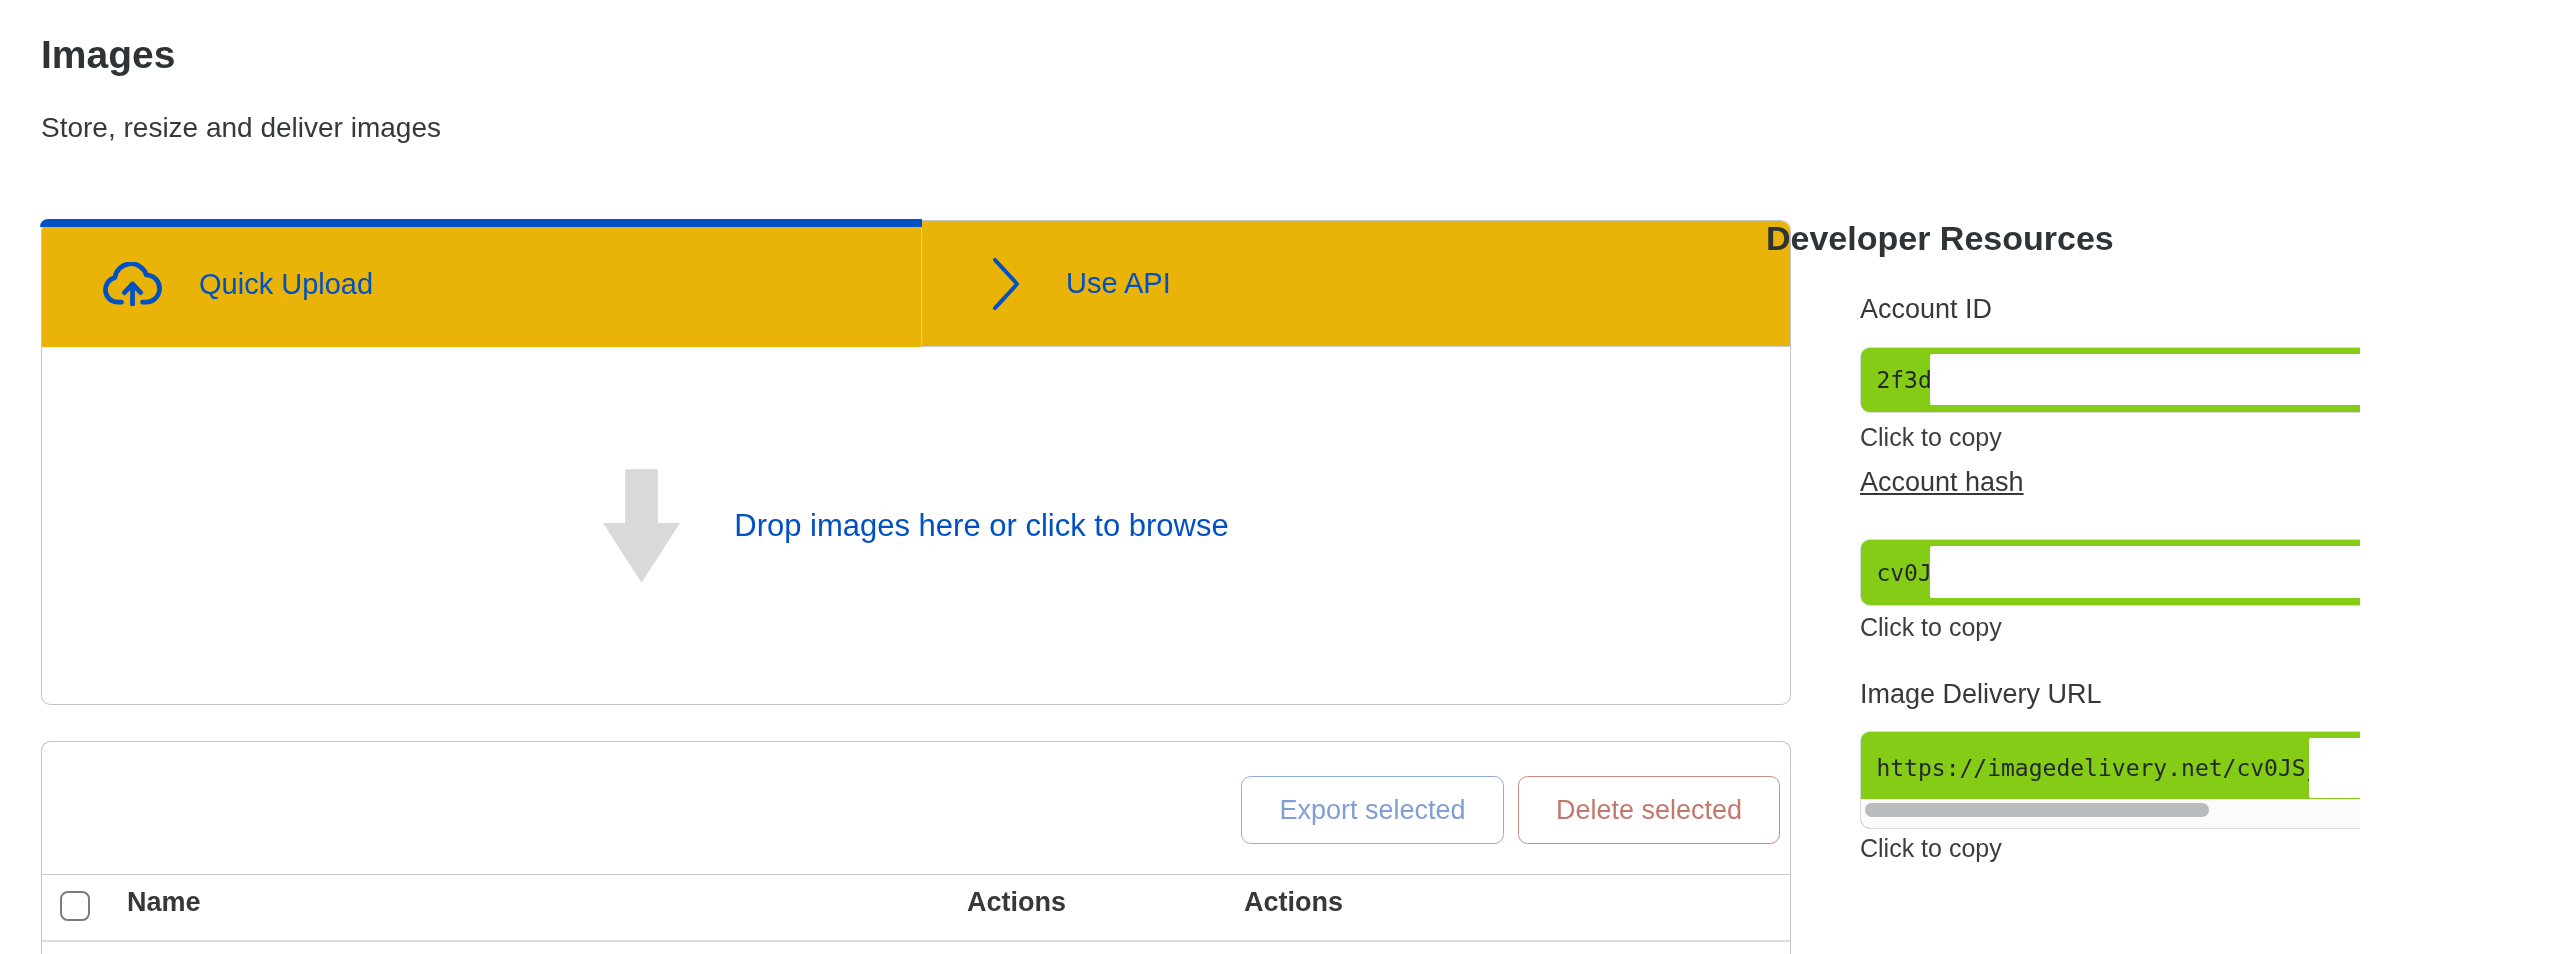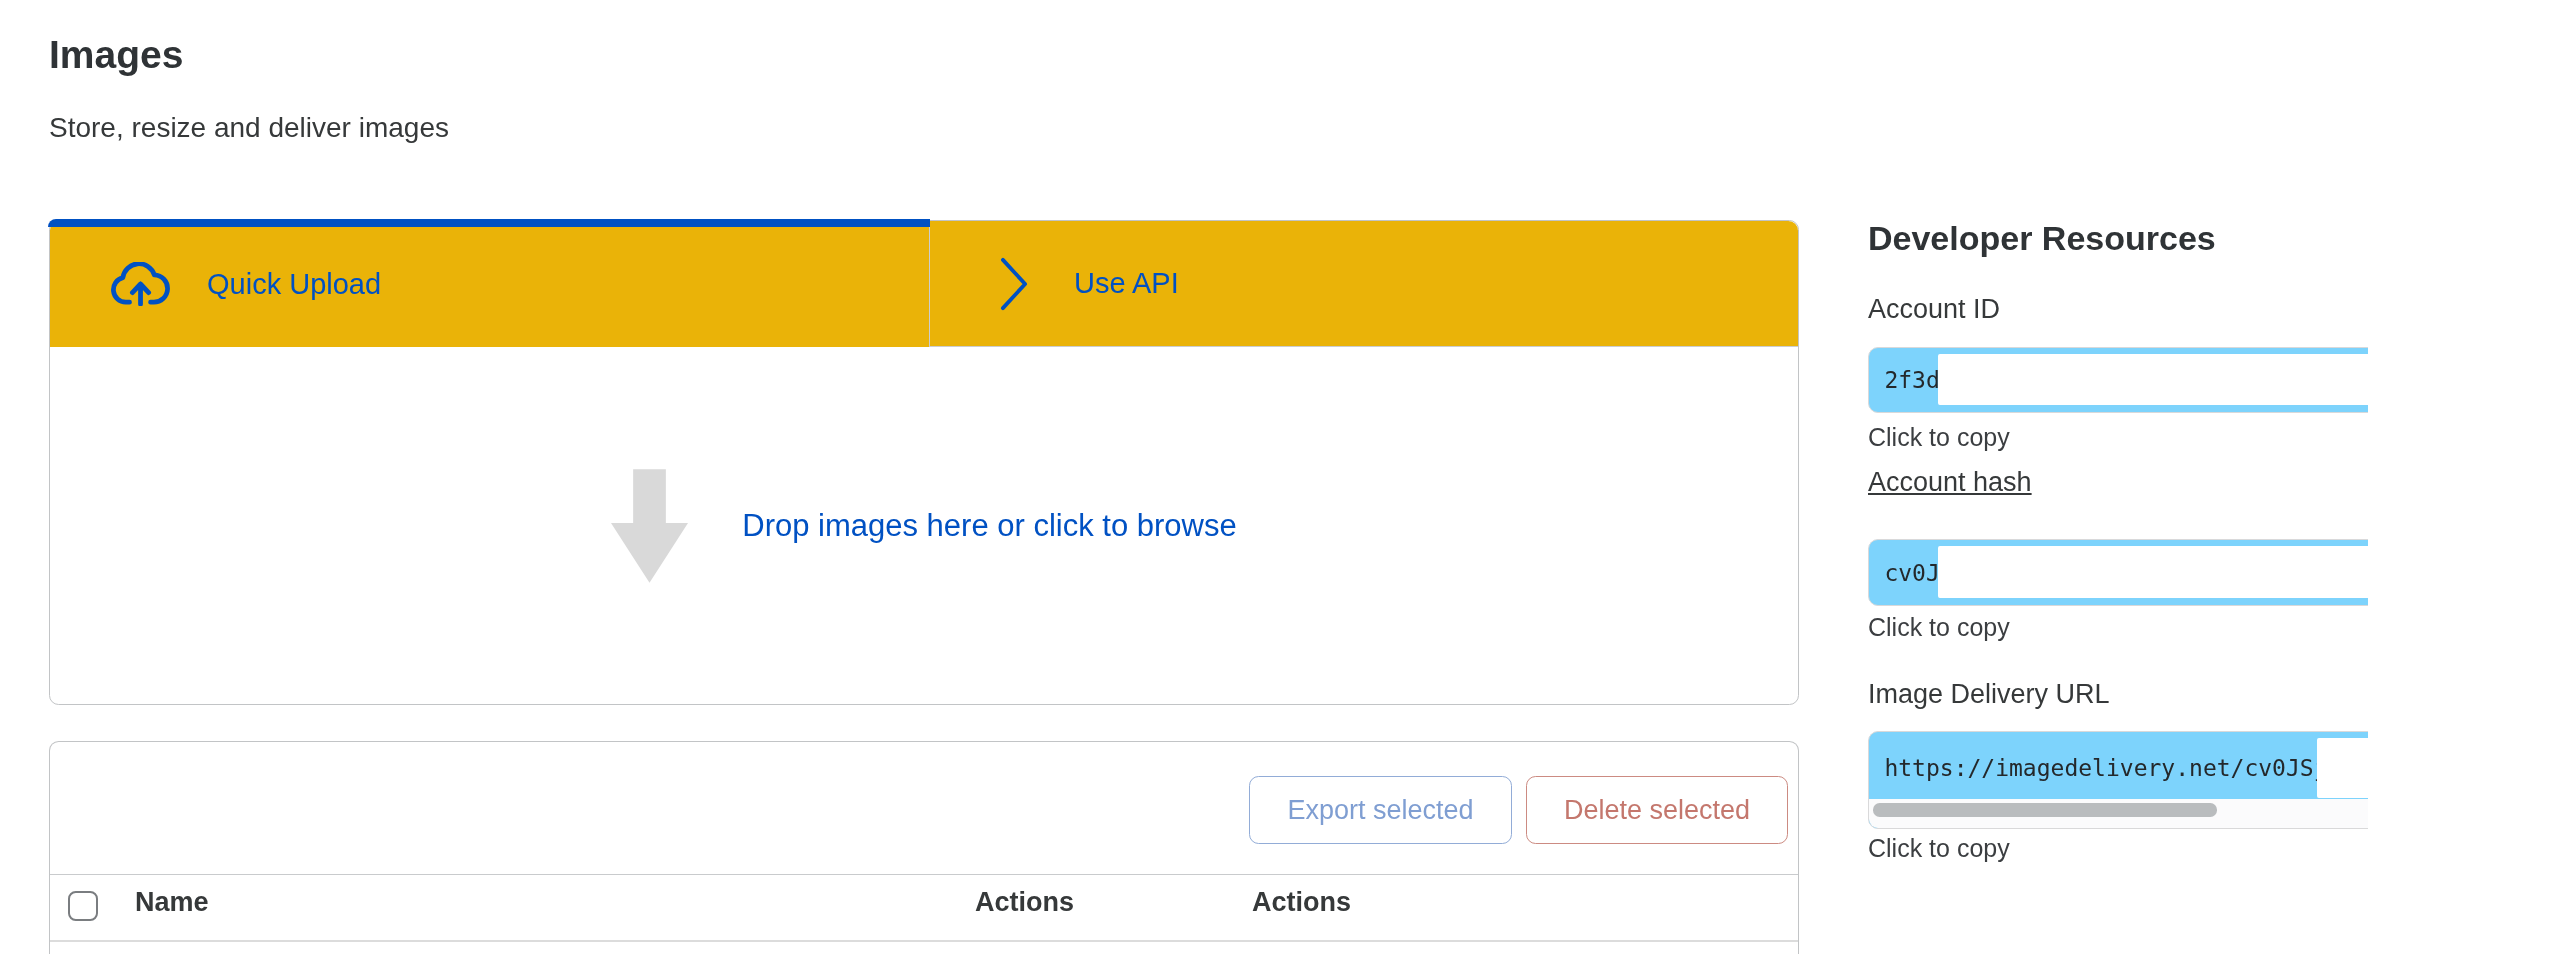--- a/index.html
+++ b/index.html
@@ -1,18 +1,18 @@
 <!DOCTYPE html>
 <html><head>
 <meta charset="utf-8">
 <style>
   * { margin:0; padding:0; box-sizing:border-box; }
   html,body { background:#fff; }
   body { font-family:"Liberation Sans", sans-serif; color:#36393a; }
-  .page { position:relative; width:2360px; height:954px; background:#fff; overflow:hidden;margin-left:8px; }
+  .page { position:relative; width:2360px; height:954px; background:#fff; overflow:hidden; }
 
   
   .page-title { position:absolute; left:41px; top:33px; font-size:39px; font-weight:700; color:#2f3336; }
   .page-subtitle { position:absolute; left:41px; top:112px; font-size:28px; color:#36393a; }
 
   
   .upload-card { position:absolute; left:41px; top:220px; width:1750px; height:485px;
                  border:1.9px solid #c2c4c6; border-radius:9.6px; background:#fff; }
   .tab { position:absolute; top:0; height:126px; display:flex; align-items:center; cursor:pointer; background:#eab308; }
   .tab-active { left:0; width:880px; border-right:1.9px solid #cbcdcf; border-top-left-radius:9.6px;
@@ -36,23 +36,23 @@
          display:flex; align-items:center; justify-content:center; font-size:27px; cursor:pointer; }
   .btn-export { left:1199px; width:263px; border:1.9px solid #92acd7; color:#7f9ed2; }
   .btn-delete { left:1476px; width:262px; border:1.9px solid #cc8b82; color:#c4776d; }
   .checkbox { position:absolute; left:18.3px; top:149px; width:30px; height:30px;
               border:2.9px solid #7a7d80; border-radius:7.7px; background:#fff; cursor:pointer; }
   .col-header { position:absolute; top:145px; font-size:27px; font-weight:700; color:#36393a; }
   .col-name { left:85px; } .col-uploaded { left:925px; } .col-actions { left:1202px; }
   .row-divider { position:absolute; left:0; right:0; top:198px; height:1.9px; background:#dcdcdc; }
 
   
-  .dev-heading { position:absolute; left:1860px; top:219px; font-size:34px; font-weight:700; color:#2f3336; }
+  .dev-heading { position:absolute; left:1766px; top:219px; font-size:34px; font-weight:700; color:#2f3336; }
   .field-label { position:absolute; left:1860px; font-size:27px; color:#36393a; }
-  .value-box { position:absolute; left:1860px; width:612px; background:#7dd3fc;
+  .value-box { position:absolute; left:1860px; width:612px; background:#84cc16;
                border:1.9px solid #d9d9da; border-radius:10px; overflow:hidden; cursor:pointer;padding-left:43px; }
   .mono-value { position:absolute; left:15.4px; font-family:"DejaVu Sans Mono", monospace;
                 font-size:23px; color:#24282b; white-space:pre; }
   .mono-center { top:50%; transform:translateY(-50%); }
   .redaction { position:absolute; background:#fff; border-radius:1.9px; }
   .copy-hint { position:absolute; left:1860px; font-size:25px; color:#3b3e41; }
   .scroll-track { position:absolute; left:0; right:0; bottom:0; height:29px; background:#fbfbfc;
                   border-radius:0 0 7.7px 7.7px; }
   .scroll-thumb { position:absolute; left:3.8px; bottom:11.5px; width:344px; height:13.5px;
                   border-radius:6.7px; background:#b9bcbe; cursor:pointer; }

